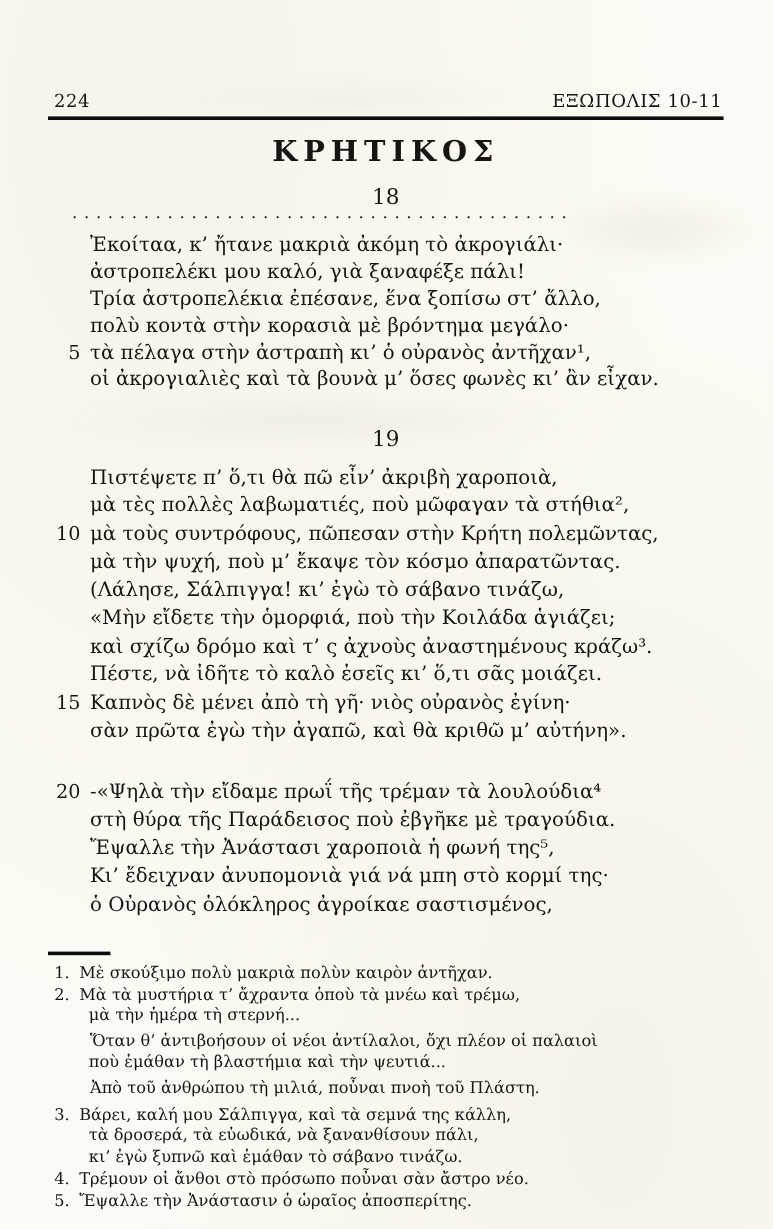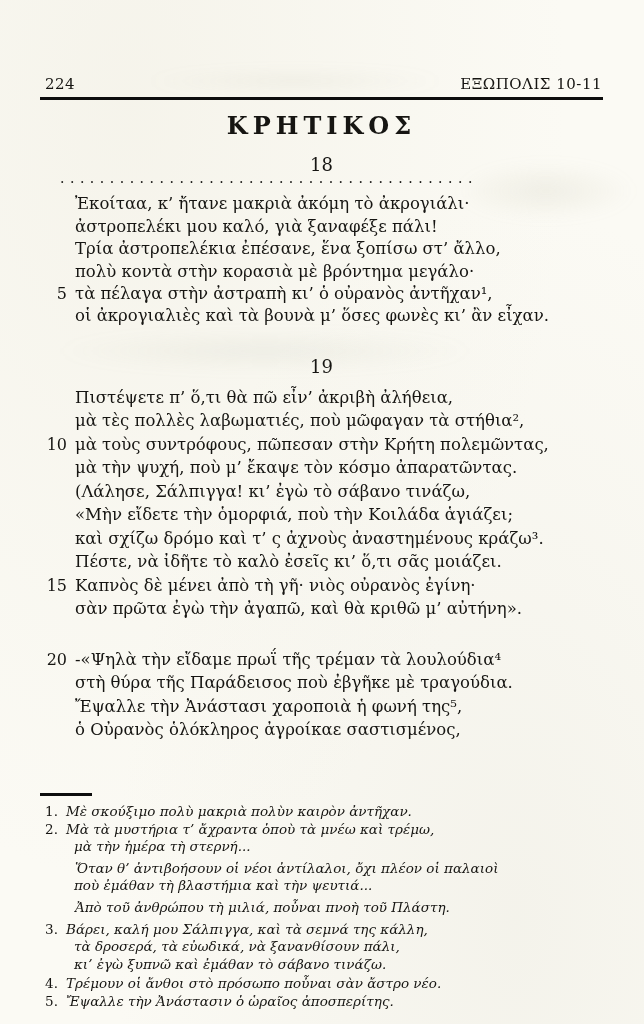--- a/index.html
+++ b/index.html
@@ -49,21 +49,21 @@
   .v19a .vline, .v19b .vline { height:23.5px; }
   .vnum { width:27px; text-align:right; flex:none; font-size:16px; }
   .vtext { padding-left:8px; }
 
   .fn-rule { position:absolute; top:793px; left:40px; width:52px; height:3px;
     background:#0d0d0d; }
   .footnotes { position:absolute; top:803px; left:40px; width:575px;
     font-size:13.5px; }
   .fn-row { display:flex; height:17.6px; align-items:baseline; white-space:nowrap; }
   .fn-marker { width:18px; text-align:right; flex:none; }
-  .fn-text { margin-left:8px;font-style:italic; }
+  .fn-text { margin-left:8px; }
   .fn-cont .fn-text { margin-left:34px; }
   .fn-sub .fn-text { margin-left:35px; }
   .mt4 { margin-top:4px; }
   .mt2 { margin-top:2px; }
 </style>
 </head>
 <body>
 
 <div class="page">
   <div class="smudge s1"></div>
@@ -105,21 +105,21 @@
         <span class="vnum"></span>
         <span class="vtext">οἱ ἀκρογιαλιὲς καὶ τὰ βουνὰ μ’ ὅσες φωνὲς κι’ ἂν εἶχαν.</span>
       </div>
   </div>
 
   <div class="section-no n19">19</div>
 
   <div class="verses v19a">
     <div class="vline">
         <span class="vnum"></span>
-        <span class="vtext">Πιστέψετε π’ ὅ,τι θὰ πῶ εἶν’ ἀκριβὴ ἀλήθεια,</span>
+        <span class="vtext">Πιστέψετε π’ ὅ,τι θὰ πῶ εἶν’ ἀκριβὴ χαροποιὰ,</span>
       </div>
     <div class="vline">
         <span class="vnum"></span>
         <span class="vtext">μὰ τὲς πολλὲς λαβωματιές, ποὺ μῶφαγαν τὰ στήθια²,</span>
       </div>
     <div class="vline">
         <span class="vnum">10</span>
         <span class="vtext">μὰ τοὺς συντρόφους, πῶπεσαν στὴν Κρήτη πολεμῶντας,</span>
       </div>
     <div class="vline">
@@ -157,20 +157,24 @@
         <span class="vnum">20</span>
         <span class="vtext">-«Ψηλὰ τὴν εἴδαμε πρωΐ τῆς τρέμαν τὰ λουλούδια⁴</span>
       </div>
     <div class="vline">
         <span class="vnum"></span>
         <span class="vtext">στὴ θύρα τῆς Παράδεισος ποὺ ἐβγῆκε μὲ τραγούδια.</span>
       </div>
     <div class="vline">
         <span class="vnum"></span>
         <span class="vtext">Ἔψαλλε τὴν Ἀνάστασι χαροποιὰ ἡ φωνή της⁵,</span>
+      </div>
+    <div class="vline">
+        <span class="vnum"></span>
+        <span class="vtext">Κι’ ἔδειχναν ἀνυπομονιὰ γιά νά μπη στὸ κορμί της·</span>
       </div>
     <div class="vline">
         <span class="vnum"></span>
         <span class="vtext">ὁ Οὐρανὸς ὁλόκληρος ἀγροίκαε σαστισμένος,</span>
       </div>
   </div>
 
   <div class="fn-rule"></div>
 
   <div class="footnotes">

